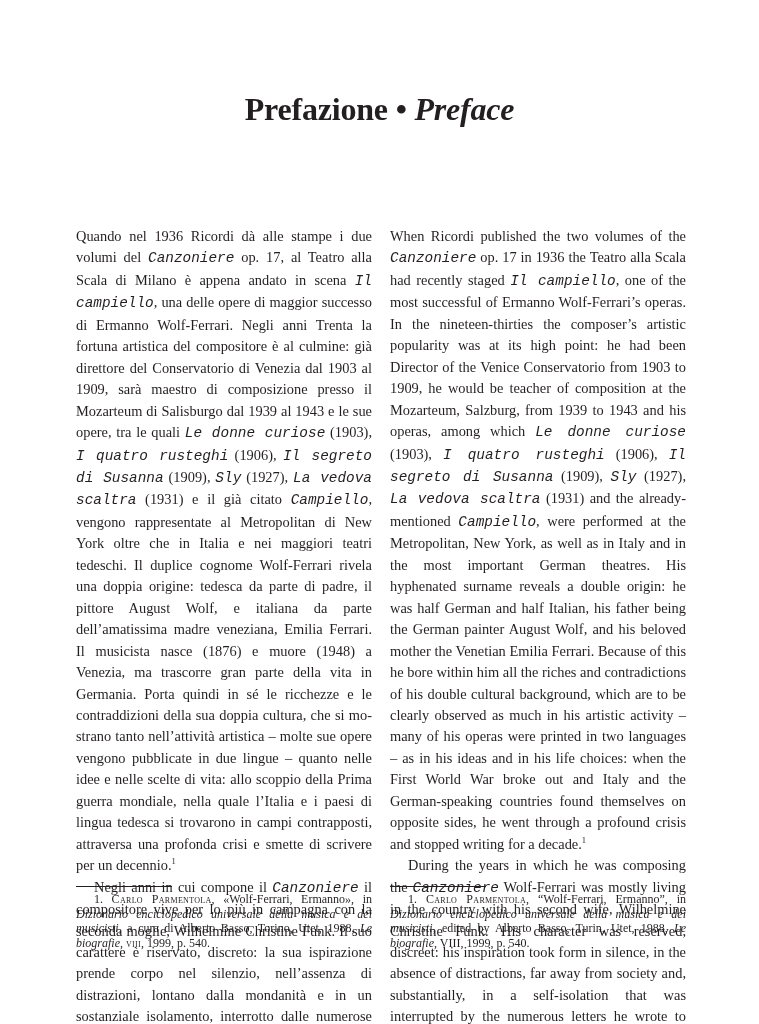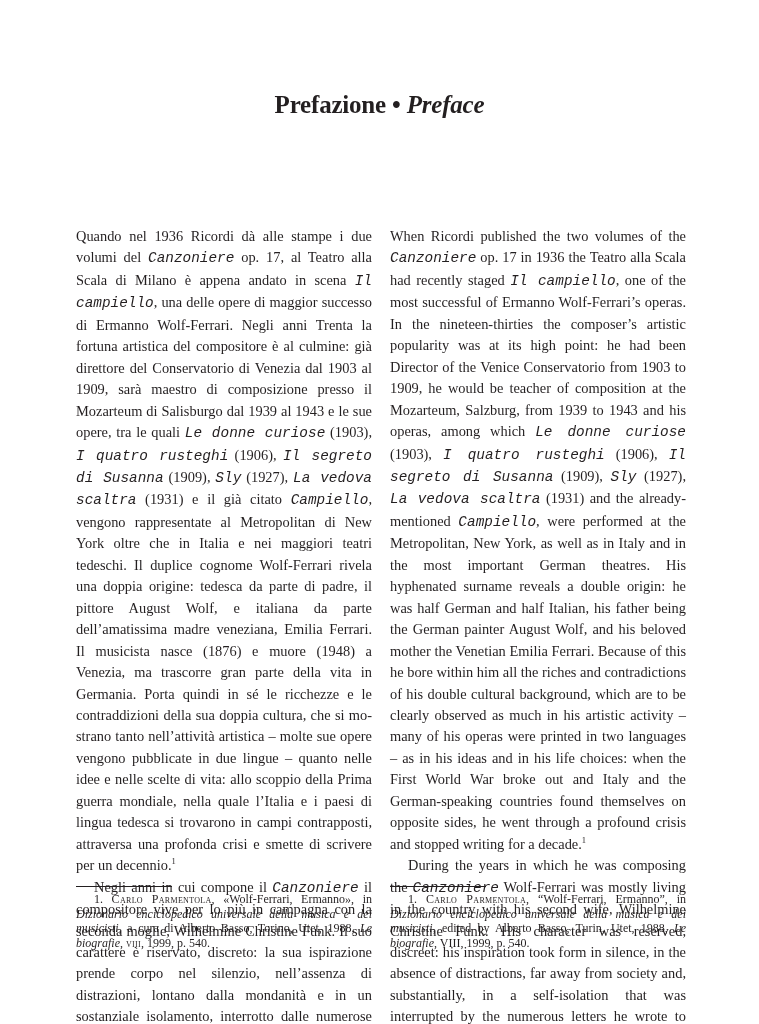--- a/index.html
+++ b/index.html
@@ -1,17 +1,17 @@
 <!DOCTYPE html>
 <html><head>
   <meta charset="utf-8">
   <style>
     html, body { margin: 0; padding: 0; background: #ffffff; }
     body { width: 759px; height: 1024px; position: relative; overflow: hidden; color: #231f20; font-family: "Liberation Serif", "DejaVu Serif", serif; }
-    .page-title { position: absolute; top: 72px; left: 0; width: 759px; text-align: center; font-size: 25px; line-height: 32px; letter-spacing: -0.2px; }
+    .page-title { position: absolute; top: 72px; left: 0; width: 759px; text-align: center; font-size: 32px; line-height: 32px; letter-spacing: -0.2px; }
     .page-title .it { font-style: italic; }
     .col { position: absolute; top: 226px; width: 296px; }
     .col.left { left: 76px; }
     .col.right { left: 390px; }
     .body-text { font-size: 14.4px; line-height: 21.45px; text-align: justify; hyphens: manual; margin: 0; }
     .body-text p { margin: 0; }
     .body-text p.indent { text-indent: 18px; }
     .body-text i { font-style: italic; font-family: Liberation Mono, monospace; }
     sup { font-size: 8.5px; vertical-align: 6px; line-height: 0; }
     .fn-rule { position: absolute; top: 886px; width: 96px; height: 0; border-top: 0.8px solid #231f20; }

